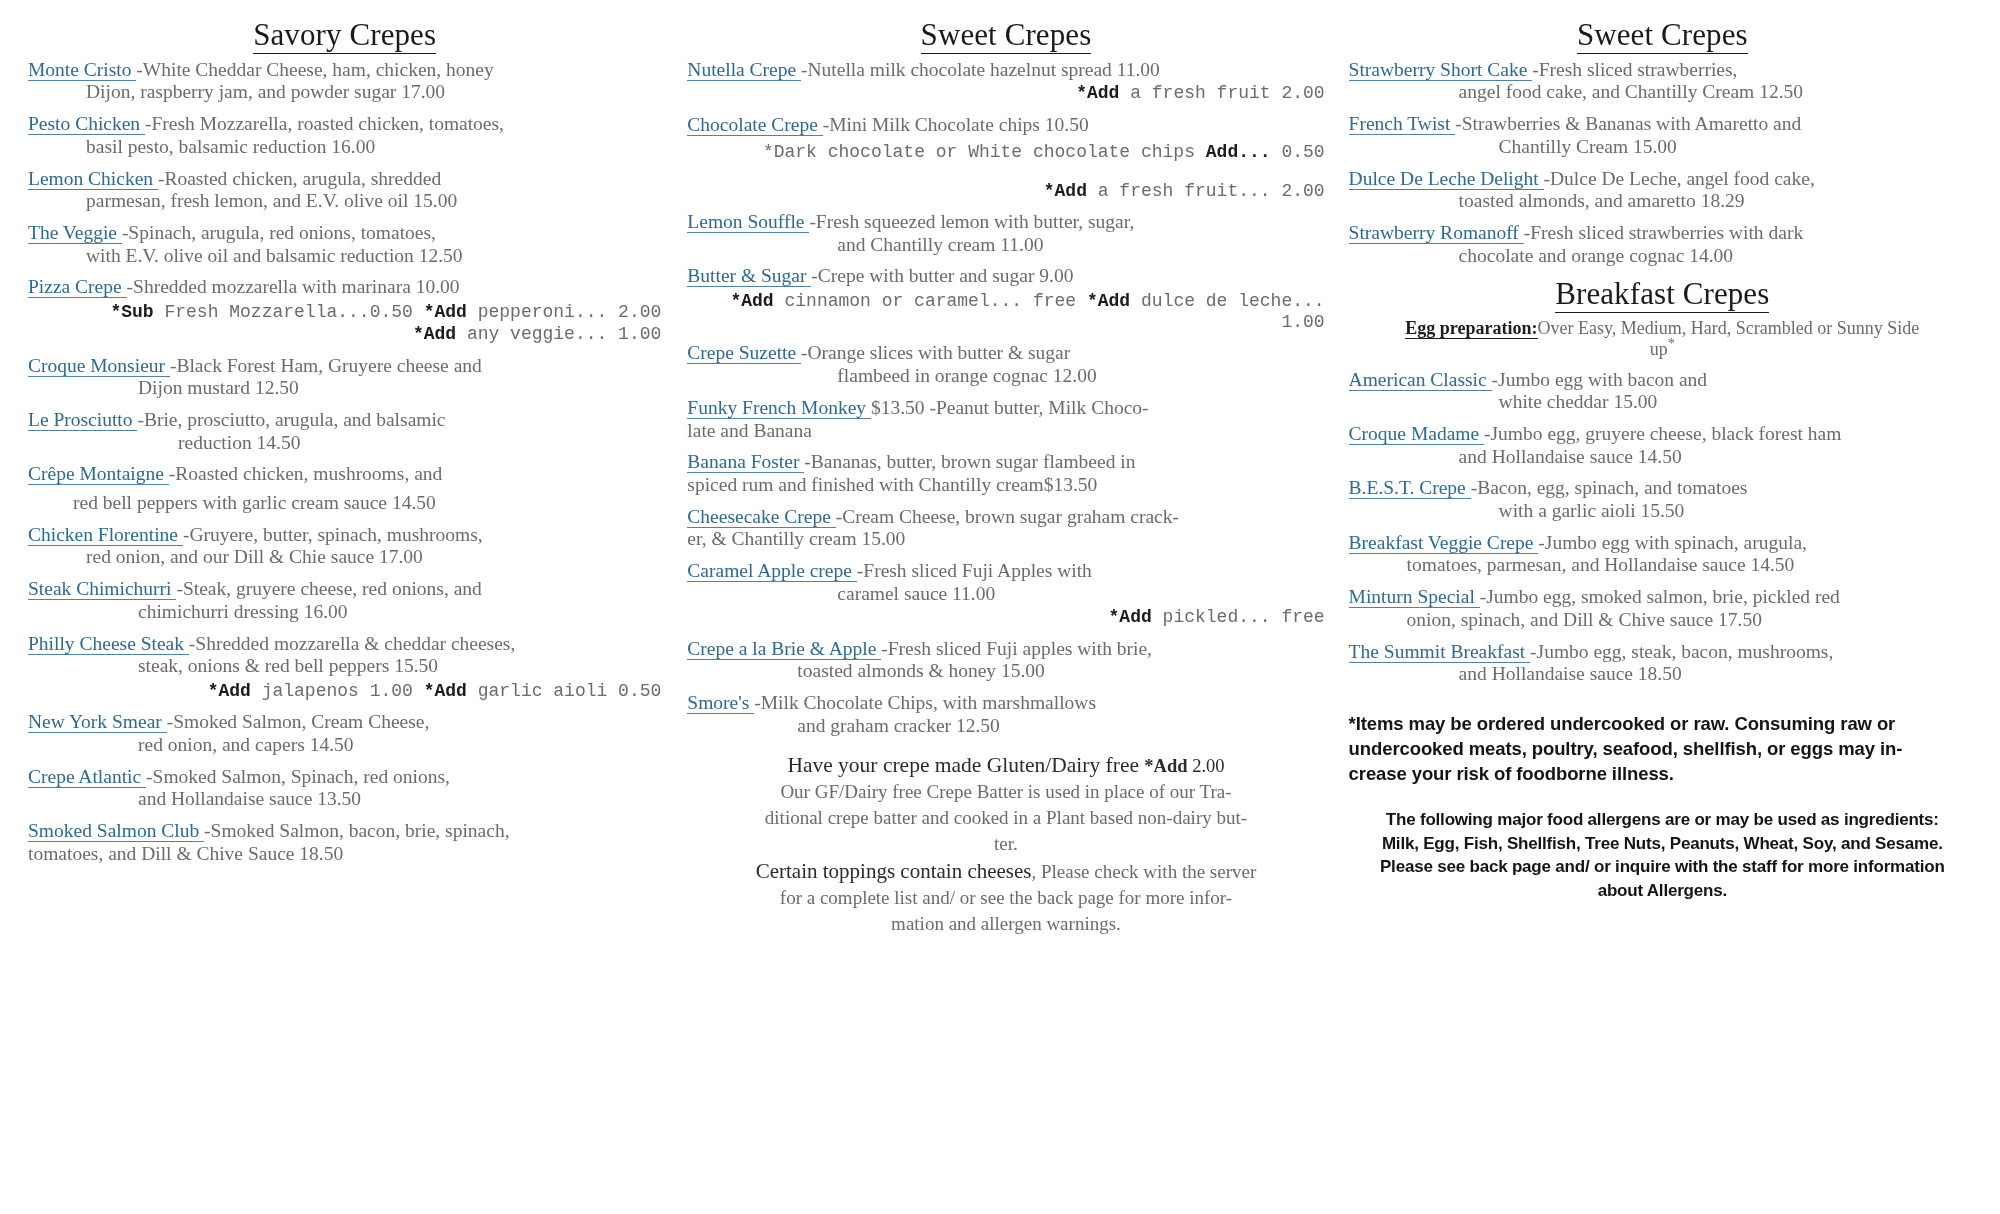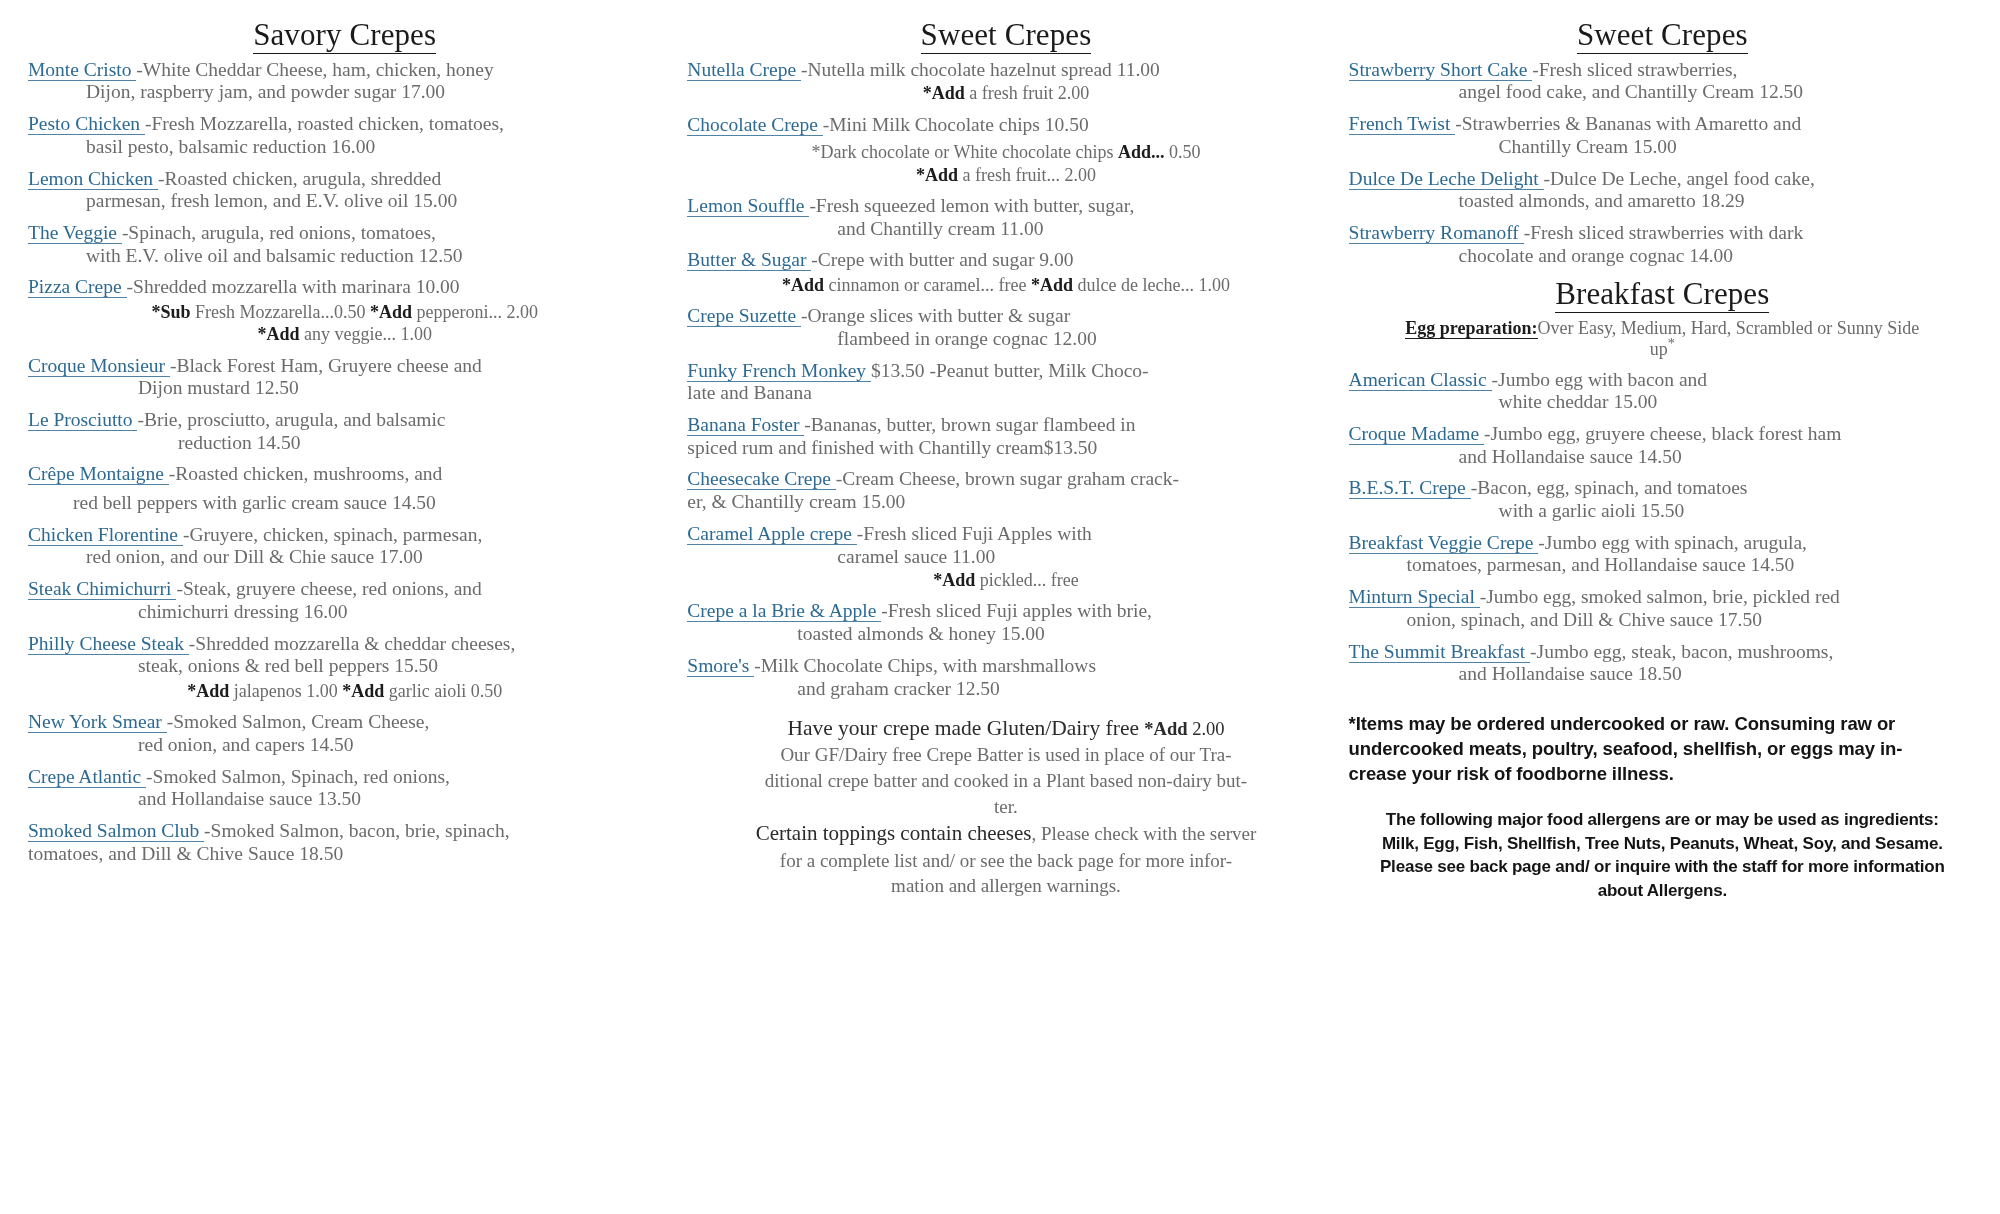--- a/index.html
+++ b/index.html
@@ -52,21 +52,21 @@
     text-align: left;
   }
   .item .nm {
     color: #2d6a92;
     border-bottom: 1.3px solid #4f82a5;
     white-space: nowrap;
     padding-bottom: 0px;
   }
   .item .desc { color: #6b6b6b; }
   .l2 { display: block; }
-  .ctr { text-align: center; }
+  .ctr { text-align: right; font-family: Liberation Mono, monospace; }
   .ind { padding-left: 58px; }
   .ind2 { padding-left: 110px; }
   .ind3 { padding-left: 150px; }
 
   .sub {
     font-size: 18px;
     line-height: 1.18;
     color: #6b6b6b;
     margin: 0 0 9px 0;
   }
@@ -171,21 +171,21 @@
       <span class="nm">Le Prosciutto </span><span class="desc">-Brie, prosciutto, arugula, and balsamic</span>
       <span class="l2 ind ind3">reduction   14.50</span>
     </div>
 
     <div class="item">
       <span class="nm">Crêpe Montaigne </span><span class="desc">-Roasted chicken, mushrooms, and</span>
       <span class="l2" style="padding-left:45px;margin-top:6px">red bell peppers with garlic cream sauce   14.50</span>
     </div>
 
     <div class="item">
-      <span class="nm">Chicken Florentine </span><span class="desc">-Gruyere, chicken, spinach, parmesan,</span>
+      <span class="nm">Chicken Florentine </span><span class="desc">-Gruyere, butter, spinach, mushrooms,</span>
       <span class="l2 ind">red onion, and our Dill &amp; Chie sauce   17.00</span>
     </div>
 
     <div class="item">
       <span class="nm">Steak Chimichurri </span><span class="desc">-Steak, gruyere cheese, red onions, and</span>
       <span class="l2 ind ind2">chimichurri dressing   16.00</span>
     </div>
 
     <div class="item" style="margin-bottom:3px">
       <span class="nm">Philly Cheese Steak </span><span class="desc">-Shredded mozzarella &amp; cheddar cheeses,</span>
@@ -219,21 +219,21 @@
     <div class="item" style="margin-bottom:2px">
       <span class="nm">Nutella Crepe </span><span class="desc">-Nutella milk chocolate hazelnut spread   11.00</span>
     </div>
     <div class="sub ctr">
       <b>*Add</b><span> a fresh fruit   2.00</span>
     </div>
 
     <div class="item" style="margin-bottom:6px">
       <span class="nm">Chocolate Crepe </span><span class="desc">-Mini Milk Chocolate chips   10.50</span>
     </div>
-    <div class="sub ctr" style="margin-bottom:1px">
+    <div class="sub ctr" style="margin-bottom:17px">
       <span>*</span><span>Dark chocolate or White chocolate chips </span><b>Add...</b><span class="small"> 0.50</span>
     </div>
     <div class="sub ctr">
       <b>*Add</b><span> a fresh fruit... 2.00</span>
     </div>
 
     <div class="item">
       <span class="nm">Lemon Souffle </span><span class="desc">-Fresh squeezed lemon with butter, sugar,</span>
       <span class="l2 ind ind3">and Chantilly cream   11.00</span>
     </div>

